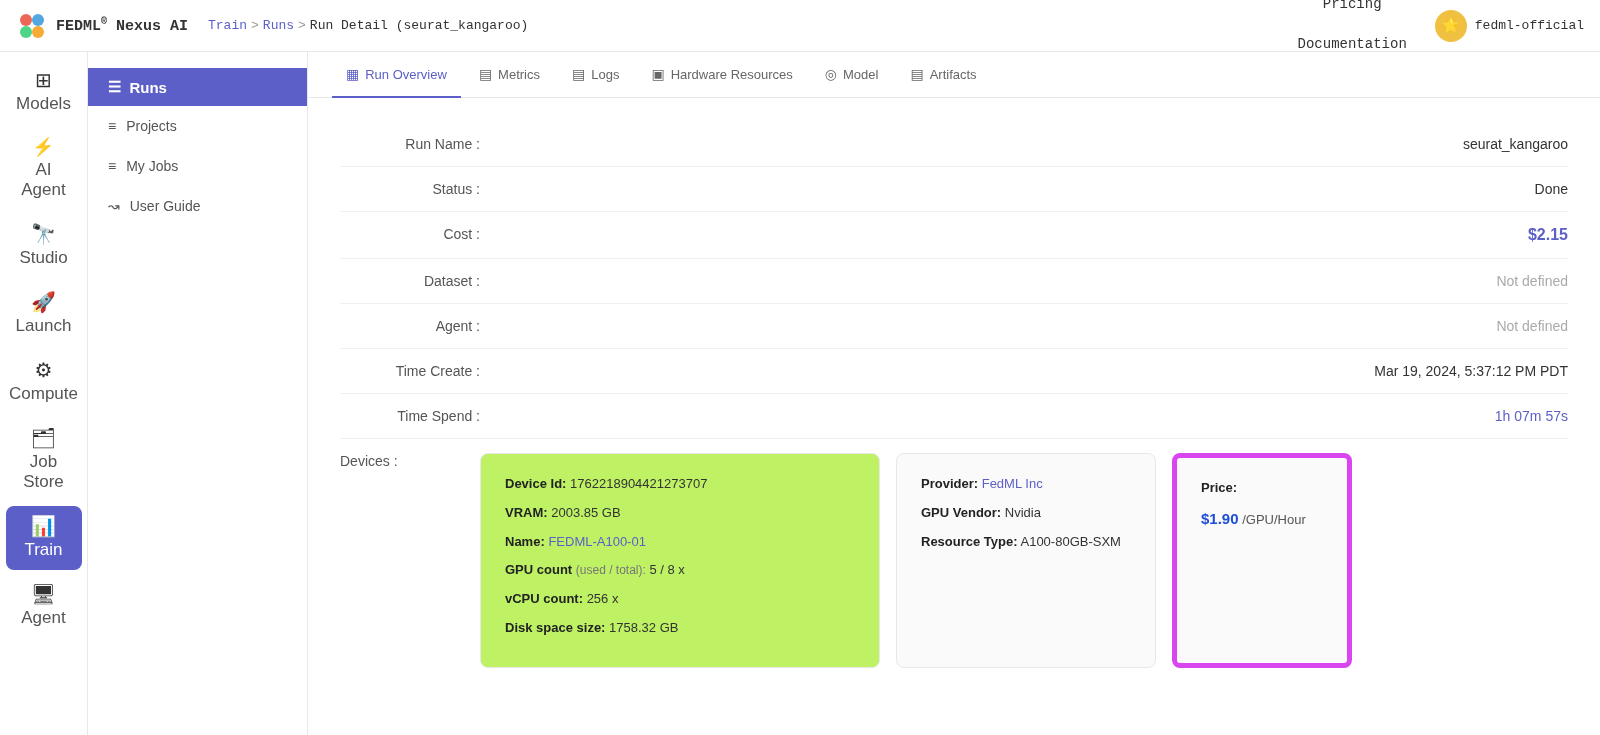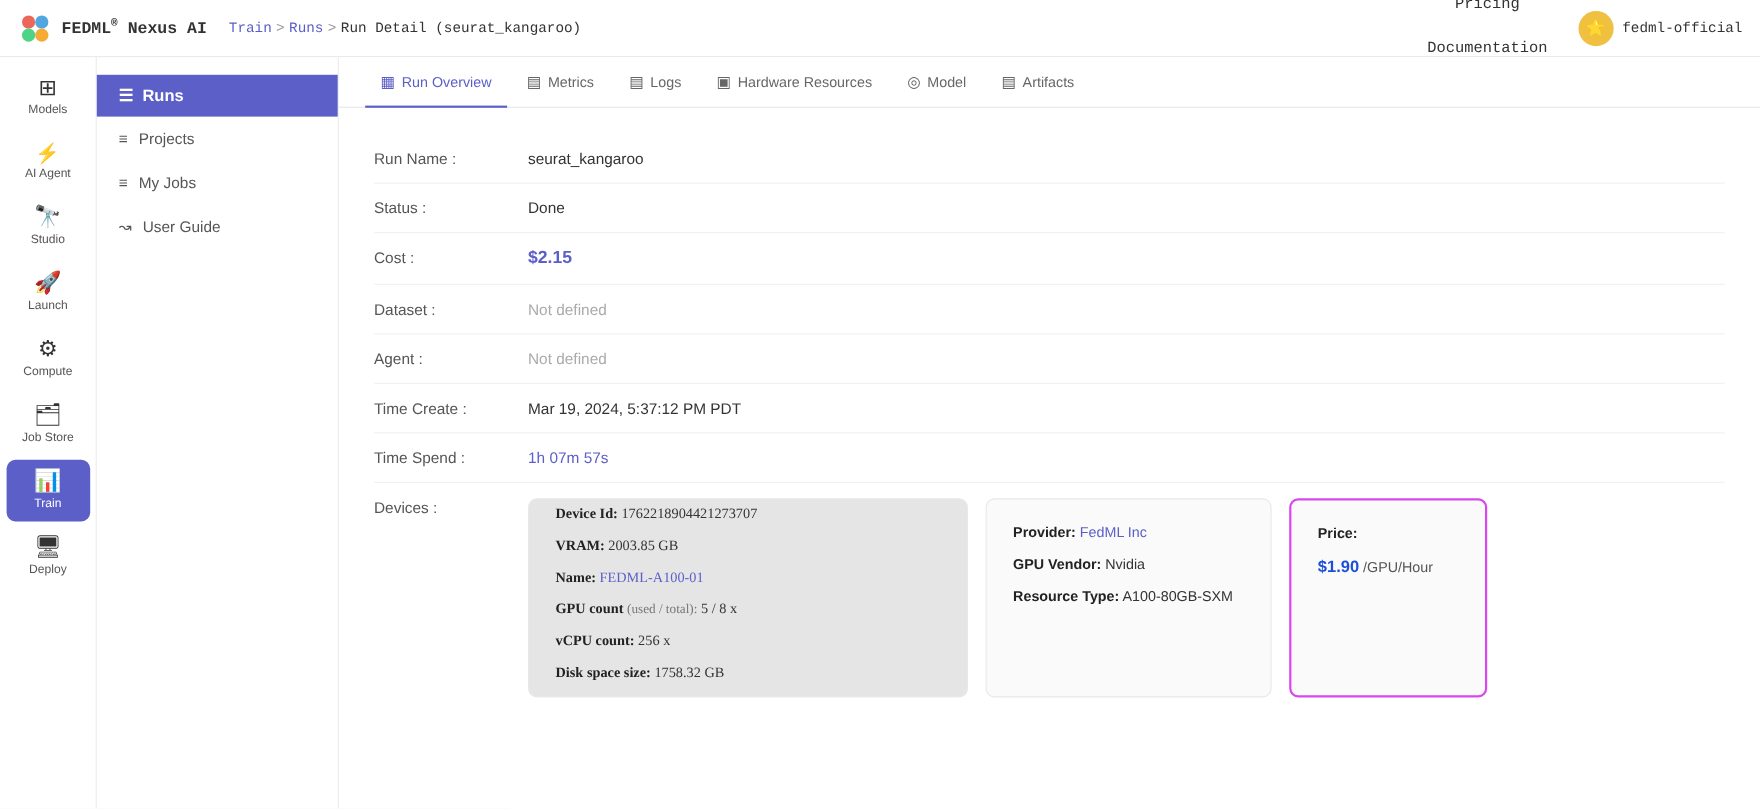--- a/index.html
+++ b/index.html
@@ -25,53 +25,53 @@
 
     
     .main-layout { display: flex; height: calc(735px - 52px); }
 
     
     .sidebar { width: 88px; background: #fff; border-right: 1px solid #e8e8e8; display: flex; flex-direction: column; align-items: center; padding-top: 8px; gap: 4px; }
     .sidebar-item { display: flex; flex-direction: column; align-items: center; padding: 10px 8px; cursor: pointer; border-radius: 8px; width: 76px; gap: 4px; }
     .sidebar-item.active { background: #5b5fc7; color: #fff; }
     .sidebar-item.active .sidebar-label { color: #fff; }
     .sidebar-icon { font-size: 20px; line-height: 1; }
-    .sidebar-label { font-size: 11px; color: #555; text-align: center; }
+    .sidebar-label { font-size: 17px; color: #555; text-align: center; }
 
     
     .left-panel { width: 220px; background: #fff; border-right: 1px solid #e8e8e8; padding: 16px 0; }
     .panel-section-title { display: flex; align-items: center; gap: 8px; padding: 10px 20px; font-size: 15px; font-weight: 600; background: #5b5fc7; color: #fff; }
     .panel-menu-item { display: flex; align-items: center; gap: 10px; padding: 12px 20px; cursor: pointer; color: #555; font-size: 14px; }
     .panel-menu-icon { font-size: 14px; }
 
     
     .content-area { flex: 1; background: #fff; padding: 0; overflow-y: auto; }
 
     
     .tabs { display: flex; border-bottom: 1px solid #e8e8e8; padding: 0 24px; gap: 4px; background: #fff; }
     .tab { display: flex; align-items: center; gap: 6px; padding: 14px 14px; cursor: pointer; font-size: 13px; color: #666; border-bottom: 2px solid transparent; margin-bottom: -1px; }
     .tab.active { color: #5b5fc7; border-bottom-color: #5b5fc7; font-weight: 500; }
     .tab-icon { font-size: 14px; }
 
     
     .run-details { padding: 24px 32px; }
-    .detail-row { display: flex; align-items: flex-start; padding: 14px 0; border-bottom: 1px solid #f0f0f0; }
+    .detail-row { display: flex; align-items: flex-start; padding: 14px 0; border-bottom: 1px solid #f0f0f0; text-align: right; }
     .detail-label { width: 140px; color: #555; font-size: 14px; flex-shrink: 0; }
     .detail-value { color: #333; font-size: 14px; flex: 1; }
     .detail-value.cost { color: #5b5fc7; font-weight: 700; font-size: 16px; }
     .detail-value.muted { color: #aaa; }
     .detail-value.time-spend { color: #5b5fc7; }
     
     
     .devices-section { display: flex; align-items: flex-start; padding: 14px 0; }
     .devices-label { width: 140px; color: #555; font-size: 14px; flex-shrink: 0; }
     .device-cards { display: flex; gap: 16px; flex: 1; }
-    .device-card { background: #e5e5e5; border: 1px solid #e8e8e8; border-radius: 8px; padding: 3px 24px; min-width: 400px; font-family: Liberation Serif, serif; }
+    .device-card { background: #bef264; border: 1px solid #e8e8e8; border-radius: 8px; padding: 20px 24px; min-width: 400px; }
     .device-card-right { background: #fafafa; border: 1px solid #e8e8e8; border-radius: 8px; padding: 20px 24px; min-width: 260px; }
-    .device-card-price { background: #fafafa; border: 2px solid #d946ef; border-radius: 8px; padding: 20px 24px; min-width: 180px; }
+    .device-card-price { background: #fafafa; border: 5px solid #d946ef; border-radius: 8px; padding: 20px 24px; min-width: 180px; }
     .device-field { font-size: 13px; color: #333; margin-bottom: 8px; line-height: 1.6; }
     .device-field span.label { font-weight: 600; color: #222; }
     .device-field span.link { color: #5b5fc7; text-align: center; }
     .device-field span.muted { color: #777; font-size: 12px; }
     .price-label { font-weight: 600; color: #222; font-size: 13px; }
     .price-value { color: #1d4ed8; font-size: 15px; font-weight: 700; }
     .price-unit { color: #555; font-size: 13px; }
 
     
     .content-area::-webkit-scrollbar { width: 6px; }
@@ -139,21 +139,21 @@
     <div class="sidebar-item">
       <span class="sidebar-icon">🗂</span>
       <span class="sidebar-label">Job Store</span>
     </div>
     <div class="sidebar-item active">
       <span class="sidebar-icon">📊</span>
       <span class="sidebar-label">Train</span>
     </div>
     <div class="sidebar-item">
       <span class="sidebar-icon">🖥</span>
-      <span class="sidebar-label">Deploy</span>
+      <span class="sidebar-label">Agent</span>
     </div>
   </div>
 
   <div class="left-panel">
     <div class="panel-section-title">
       <span>☰</span>
       <span>Runs</span>
     </div>
     <div class="panel-menu-item">
       <span class="panel-menu-icon">≡</span>

